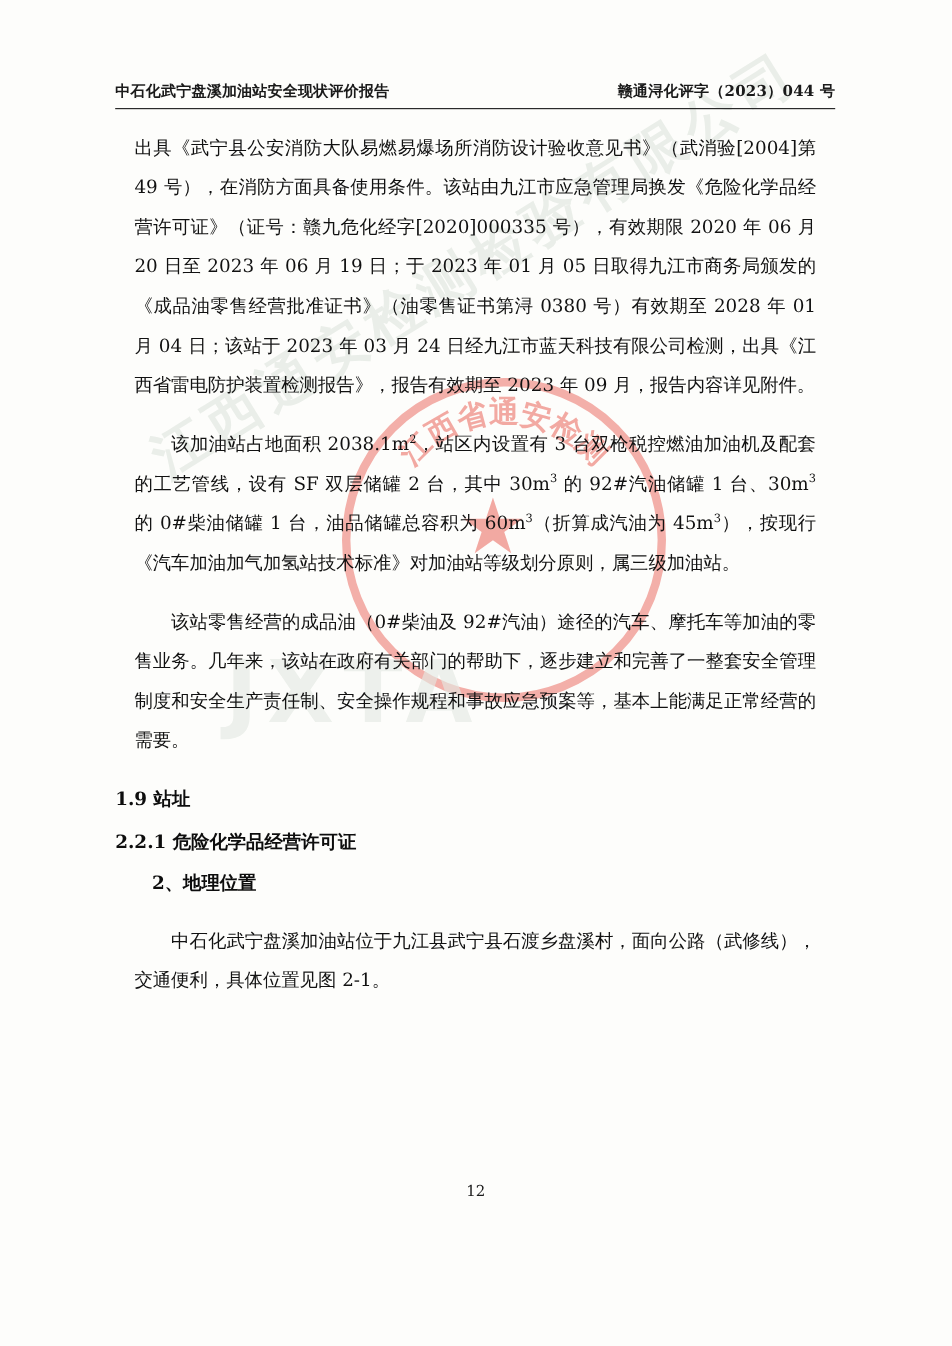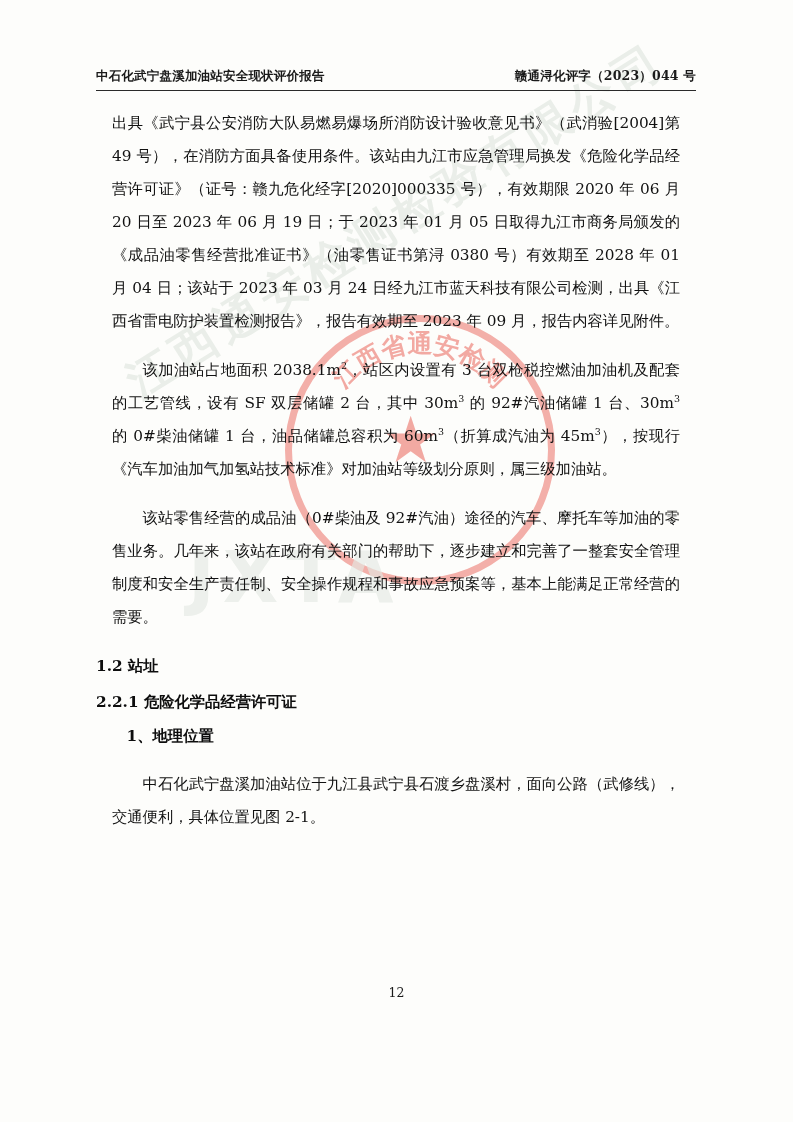--- a/index.html
+++ b/index.html
@@ -213,23 +213,23 @@
     </div>
 
     <div class="body-text">
 
       <p class="para"><span>出具《武宁县公安消防大队易燃易爆场所消防设计验收意见书》（武消验[2004]第 49 号），在消防方面具备使用条件。该站由九江市应急管理局换发《危险化学品经营许可证》（证号：赣九危化经字[2020]000335 号），有效期限 2020 年 06 月 20 日至 2023 年 06 月 19 日；于 2023 年 01 月 05 日取得九江市商务局颁发的《成品油零售经营批准证书》（油零售证书第浔 0380 号）有效期至 2028 年 01 月 04 日；该站于 2023 年 03 月 24 日经九江市蓝天科技有限公司检测，出具《江西省雷电防护装置检测报告》，报告有效期至 2023 年 09 月，报告内容详见附件。</span></p>
 
       <p class="para indent"><span>该加油站占地面积 2038.1m</span><span class="sup">2</span><span>，站区内设置有 3 台双枪税控燃油加油机及配套的工艺管线，设有 SF 双层储罐 2 台，其中 30m</span><span class="sup">3</span><span> 的 92#汽油储罐 1 台、30m</span><span class="sup">3</span><span> 的 0#柴油储罐 1 台，油品储罐总容积为 60m</span><span class="sup">3</span><span>（折算成汽油为 45m</span><span class="sup">3</span><span>），按现行《汽车加油加气加氢站技术标准》对加油站等级划分原则，属三级加油站。</span></p>
 
       <p class="para indent"><span>该站零售经营的成品油（0#柴油及 92#汽油）途径的汽车、摩托车等加油的零售业务。几年来，该站在政府有关部门的帮助下，逐步建立和完善了一整套安全管理制度和安全生产责任制、安全操作规程和事故应急预案等，基本上能满足正常经营的需要。</span></p>
 
-      <h2 class="h2">1.2 站址</h2>
+      <h2 class="h2">1.9 站址</h2>
       <h3 class="h3">2.2.1 危险化学品经营许可证</h3>
-      <h4 class="h4">1、地理位置</h4>
+      <h4 class="h4">2、地理位置</h4>
 
       <p class="para indent"><span>中石化武宁盘溪加油站位于九江县武宁县石渡乡盘溪村，面向公路（武修线），交通便利，具体位置见图 2-1。</span></p>
 
     </div>
   </div>
 
   <div class="page-number">12</div>
 
 </div>
 

